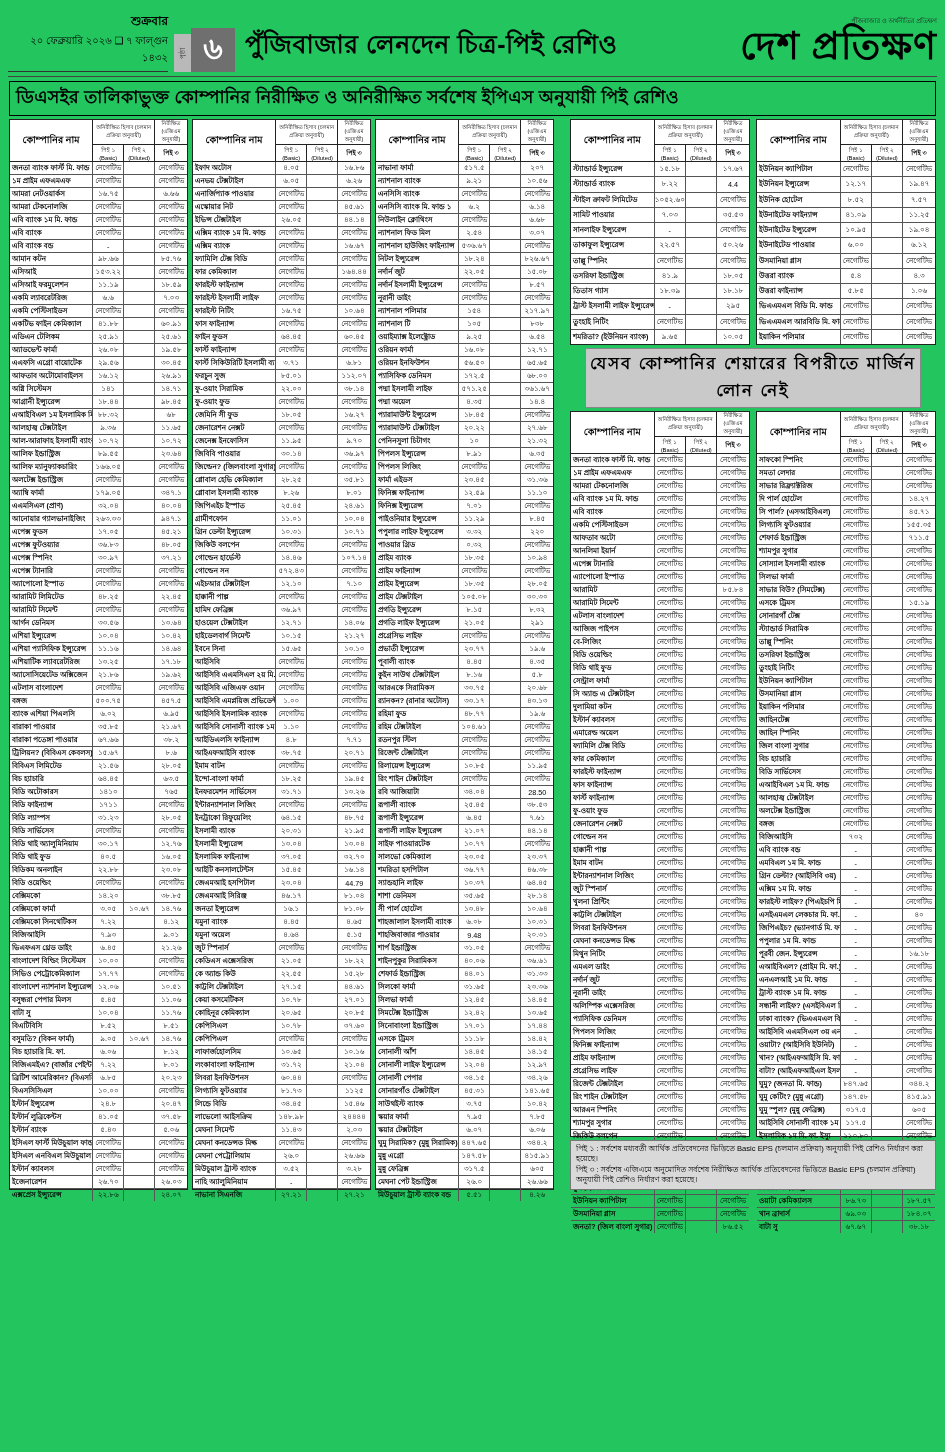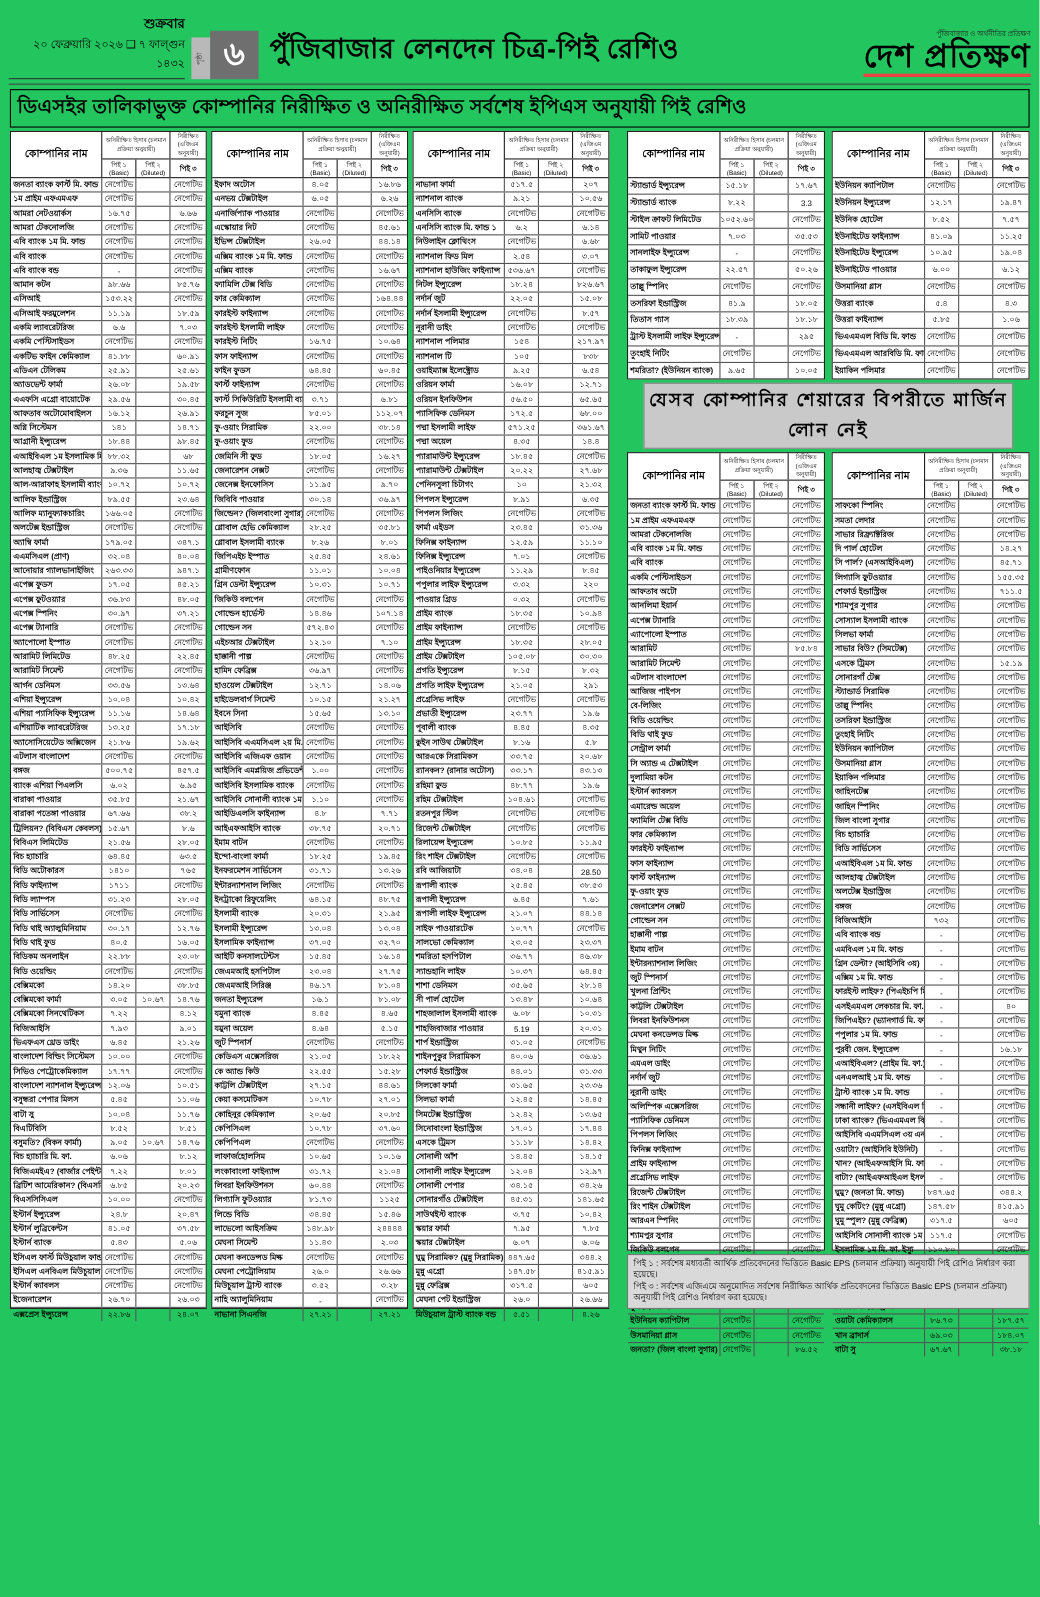--- a/index.html
+++ b/index.html
@@ -13,21 +13,21 @@
   .dateblock .dateline { font-size:10px; margin-top:1px; }
   .pagenum-wrap { display:flex; align-items:flex-end; margin:0 10px 0 6px; }
   .pagelabel { width:17px; height:38px; background:#b9b9b9; color:#3a3a3a; font-size:7px;
                display:flex; align-items:center; justify-content:center;
                writing-mode:vertical-rl; transform:rotate(180deg); }
   .pagebox { width:44px; height:44px; background:#6f6f6f; color:#fff; font-size:30px; font-weight:bold;
              display:flex; align-items:center; justify-content:center; }
   .page-title { font-size:25px; font-weight:bold; letter-spacing:.5px; padding-bottom:4px; white-space:nowrap; }
   .masthead { margin-left:auto; text-align:right; padding-bottom:2px; }
   .masthead .tagline { font-size:6.5px; color:#222; }
-  .masthead .logo { font-size:29px; font-weight:bold; letter-spacing:1px; border-bottom:3px solid #ef4444; line-height:1.05; }
+  .masthead .logo { font-size:38px; font-weight:bold; letter-spacing:1px; border-bottom:3px solid #22c55e; line-height:1.05; }
   .banner-rule { border-top:1.5px solid #444; margin:0 8px; }
 
   
   .main-heading { margin:4px 9px 3px 9px; border:1.5px solid #000; padding:2px 6px;
                   font-size:17.5px; font-weight:bold; letter-spacing:.3px; }
 
   
   .tables { display:flex; justify-content:space-between; margin:0 9px; height:1071px; }
   .tgroup { width:179px; display:flex; flex-direction:column; border:1.2px solid #222; background:#fff; }
   .left-groups { display:flex; justify-content:space-between; width:545px; height:100%; }
@@ -936,21 +936,21 @@
             <div class="trow">
               <div class="cell name">আইটি কনসালটেন্টস</div>
               <div class="cell val">১৫.৪৫</div>
               <div class="cell val"></div>
               <div class="cell val">১৬.১৪</div>
             </div>
             <div class="trow">
               <div class="cell name">জেএমআই হসপিটাল</div>
               <div class="cell val">২৩.০৪</div>
               <div class="cell val"></div>
-              <div class="cell val">২৭.৭৫</div>
+              <div class="cell val">44.79</div>
             </div>
             <div class="trow">
               <div class="cell name">জেএমআই সিরিঞ্জ</div>
               <div class="cell val">৪৬.১৭</div>
               <div class="cell val"></div>
               <div class="cell val">৮১.০৪</div>
             </div>
             <div class="trow">
               <div class="cell name">জনতা ইন্স্যুরেন্স</div>
               <div class="cell val">১৬.১</div>
@@ -1457,21 +1457,21 @@
               <div class="cell val">১০.৬৪</div>
             </div>
             <div class="trow">
               <div class="cell name">শাহজালাল ইসলামী ব্যাংক</div>
               <div class="cell val">৬.০৮</div>
               <div class="cell val"></div>
               <div class="cell val">১০.৩১</div>
             </div>
             <div class="trow">
               <div class="cell name">শাহজিবাজার পাওয়ার</div>
-              <div class="cell val">5.19</div>
+              <div class="cell val">9.48</div>
               <div class="cell val"></div>
               <div class="cell val">২০.৩১</div>
             </div>
             <div class="trow">
               <div class="cell name">শার্প ইন্ডাস্ট্রিজ</div>
               <div class="cell val">৩১.০৫</div>
               <div class="cell val"></div>
               <div class="cell val">নেগেটিভ</div>
             </div>
             <div class="trow">
@@ -1613,21 +1613,21 @@
               <div class="trow">
                 <div class="cell name">স্ট্যান্ডার্ড ইন্স্যুরেন্স</div>
                 <div class="cell val">১৫.১৮</div>
                 <div class="cell val"></div>
                 <div class="cell val">১৭.৬৭</div>
               </div>
               <div class="trow">
                 <div class="cell name">স্ট্যান্ডার্ড ব্যাংক</div>
                 <div class="cell val">৮.২২</div>
                 <div class="cell val"></div>
-                <div class="cell val">3.3</div>
+                <div class="cell val">4.4</div>
               </div>
               <div class="trow">
                 <div class="cell name">স্টাইল ক্রাফট লিমিটেড</div>
                 <div class="cell val">১০৫২.৬০</div>
                 <div class="cell val"></div>
                 <div class="cell val">নেগেটিভ</div>
               </div>
               <div class="trow">
                 <div class="cell name">সামিট পাওয়ার</div>
                 <div class="cell val">৭.০৩</div>

